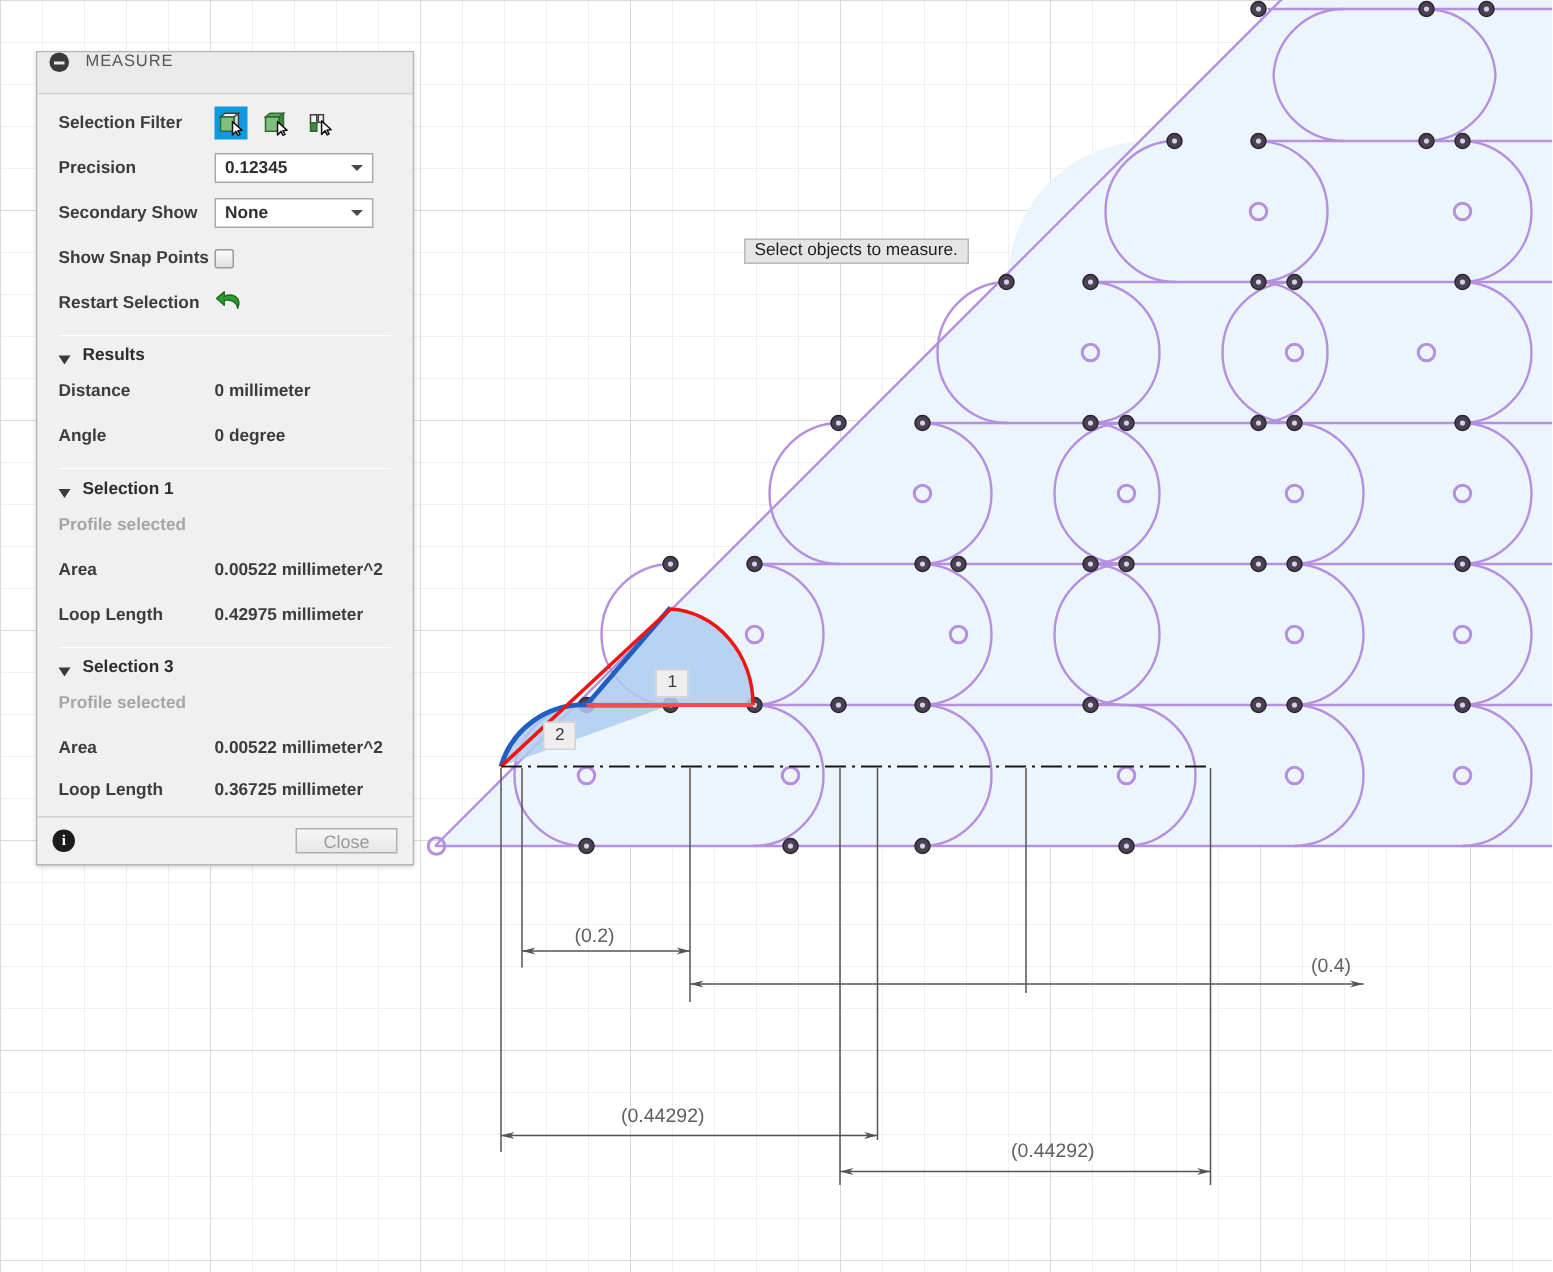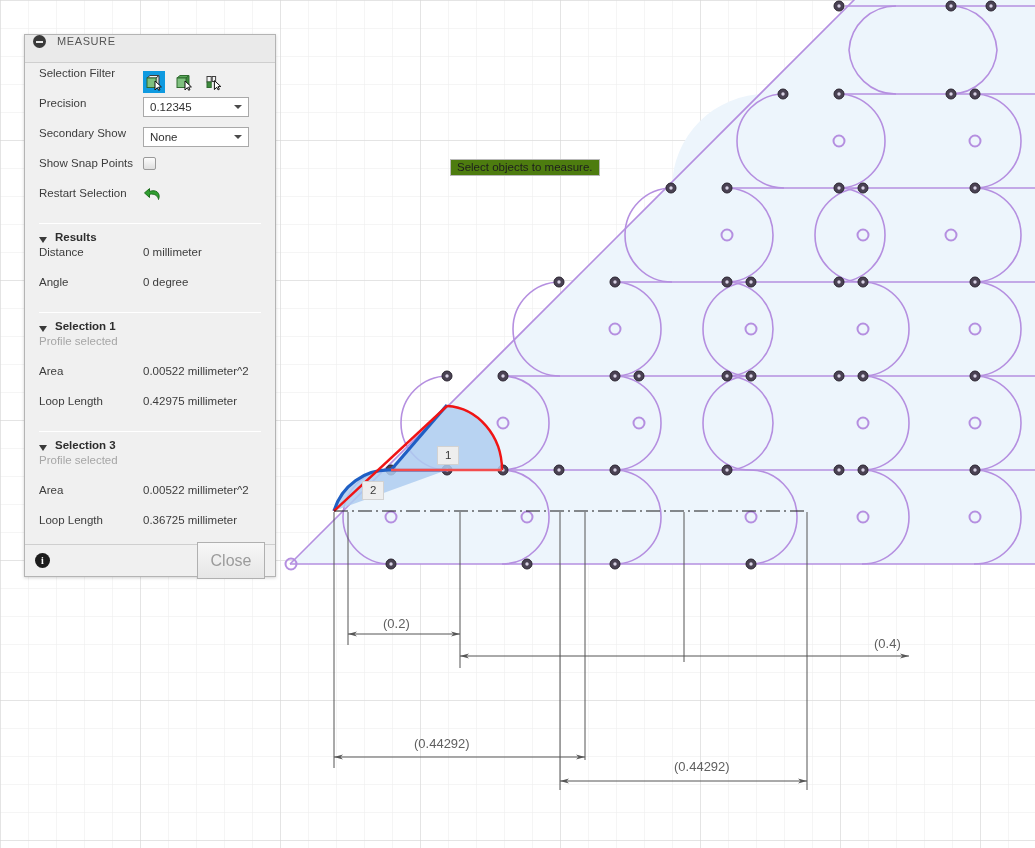--- a/index.html
+++ b/index.html
@@ -61,23 +61,24 @@
   }
   .panel-title {
     font-size: 11px;
     letter-spacing: .6px;
     color: #555;
   }
 
   .panel-body { padding: 4px 0 0 0; background:#f0f0f0; }
 
   .row {
-    display: flex; 
+    display: flex; align-items: center;
     min-height: 30px;
     padding: 0 14px;
+    font-weight: bold;
   }
   .row-label {
     width: 104px;
     flex: 0 0 104px;
     font-size: 11.5px;
     color: #3c3c3c;
   }
   .row-value {
     font-size: 11.5px;
     color: #3c3c3c;
@@ -161,35 +162,35 @@
     border-radius: 50%;
     background: #1c1c1c;
     color: #ffffff;
     font-size: 10px; font-weight: bold;
     font-family: "Liberation Serif", serif;
     display: flex; align-items: center; justify-content: center;
     line-height: 1;
   }
   .close-btn {
     margin-left: auto;
-    width: 68px; height: 37px;
+    width: 68px; height: 17px;
     border: 1px solid #b0b0b0;
     background: linear-gradient(#f7f7f7,#e6e6e6);
     color: #9b9b9b;
-    font-size: 16px;
+    font-size: 12px;
     font-family: "Liberation Sans", sans-serif;
     cursor: pointer;
     display: flex; align-items: center; justify-content: center;
   }
 
   
   #measure-tooltip {
     position: absolute;
-    left: 450px; top: 159px;
-    background: #4d7c0f;
+    left: 496px; top: 159px;
+    background: #e5e5e5;
     border: 1px solid #b9b9b9;
     padding: 1px 6px 2px 6px;
     font-size: 11.5px;
     color: #1e1e1e;
     z-index: 15;
     white-space: nowrap;
   }
 
   
   .callout {

